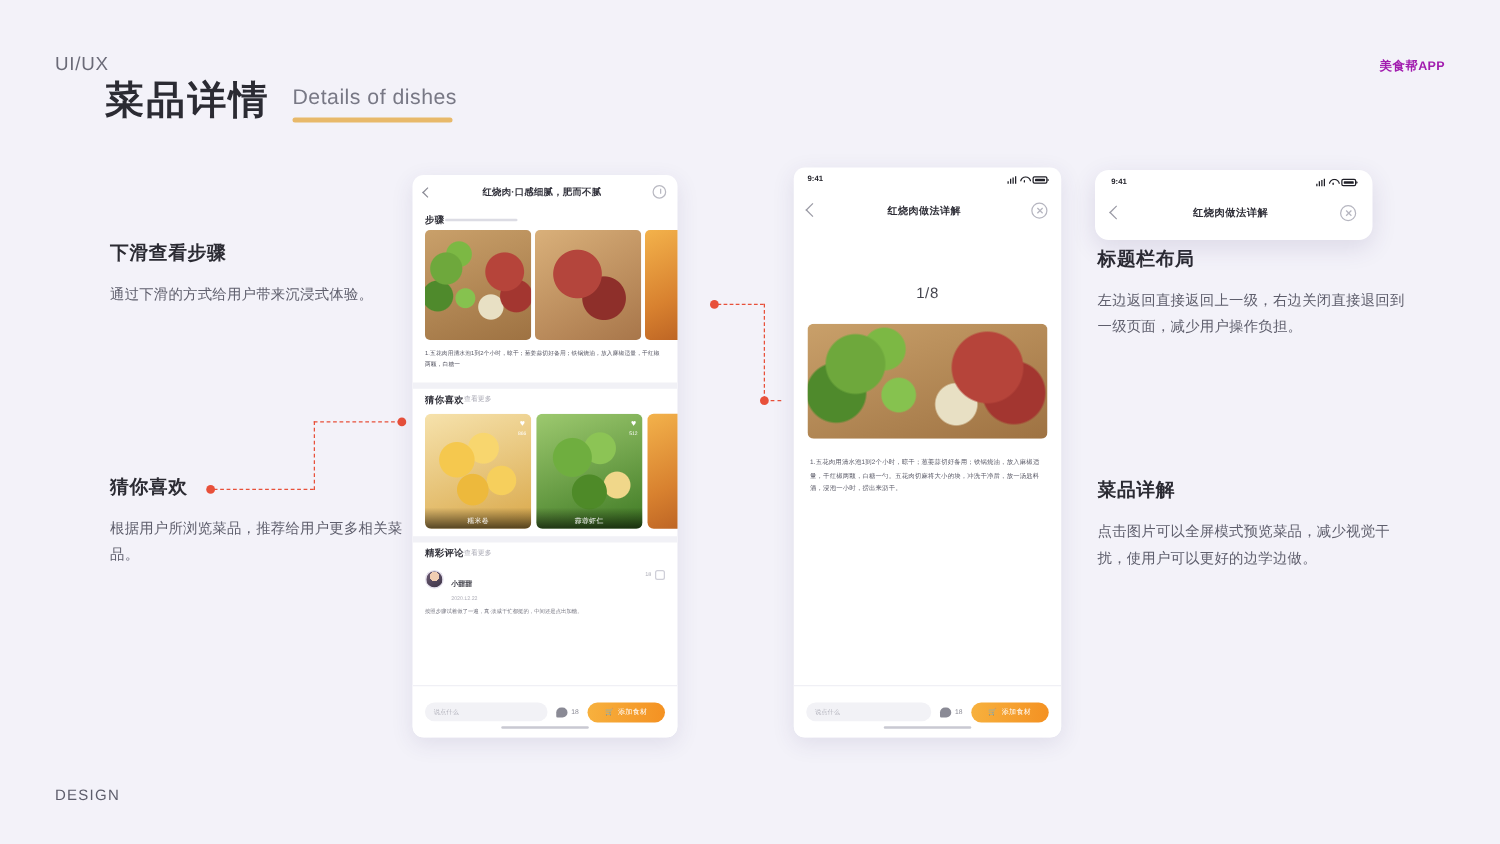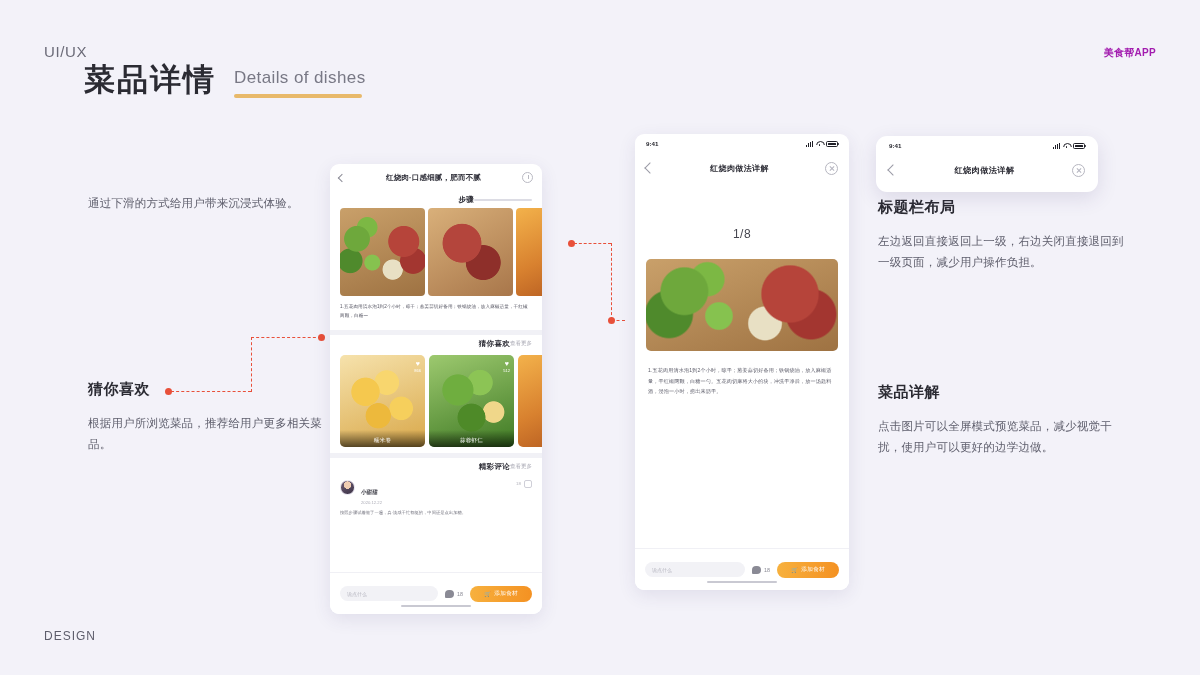--- a/index.html
+++ b/index.html
@@ -45,28 +45,27 @@
   
   .dot { position: absolute; width: 7px; height: 7px; border-radius: 50%; background: #e8503a; }
   .dash-h { position: absolute; height: 0; border-top: 1px dashed #e8503a; }
   .dash-v { position: absolute; width: 0; border-left: 1px dashed #e8503a; }
 
   
   .phone1 {
     position: absolute; left: 330px; top: 140px; width: 212px; height: 450px;
     background: #ffffff; border-radius: 9px; overflow: hidden;
     box-shadow: 0 5px 18px rgba(60,50,110,.10);
-    margin-top: 24px;
   }
   .p1-nav { display: flex; align-items: center; height: 27px; padding: 0 9px; }
   .p1-nav-title { flex: 1; text-align: center; font-size: 7.5px; color: #30303a; font-weight: bold; letter-spacing: .2px; }
   .chev { width: 6px; height: 6px; border-left: 1.2px solid #8b8b96; border-bottom: 1.2px solid #8b8b96; transform: rotate(45deg); }
   .ico-circle { width: 11px; height: 11px; border-radius: 50%; border: 1px solid #b9b9c2; position: relative; }
   .ico-circle::after { content: ""; position: absolute; left: 4.5px; top: 2px; width: 1px; height: 4px; background: #b9b9c2; }
-  .p1-section { display: flex; align-items: center; justify-content: flex-end; padding: 4px 10px 3px; }
+  .p1-section { display: flex; align-items: center; justify-content: flex-start; padding: 4px 10px 3px; }
   .p1-sec-title { font-size: 7.5px; font-weight: bold; color: #2d2d36; letter-spacing: .3px; }
   .p1-sec-more { font-size: 5.5px; color: #a9a9b4; }
   .p1-progress { width: 58px; height: 2px; background: #dcdce4; border-radius: 1px; }
 
   
   .strip { display: flex; gap: 3px; padding: 0 0 0 10px; height: 88px; }
   .strip-card { height: 88px; border-radius: 4px; overflow: hidden; position: relative; flex: none; }
   .s1 { width: 85px; }
   .s2 { width: 85px; }
   .s3 { width: 44px; }
@@ -230,20 +229,21 @@
     <div class="title-cn">菜品详情</div>
     <div class="title-en-box">
       <div class="title-en">Details of dishes</div>
       <div class="title-underline"></div>
     </div>
   </div>
 
   <div class="footer-design">DESIGN</div>
 
   <div class="ann ann-a">
+    <div class="ann-h">下滑查看步骤</div>
     <div class="ann-p">通过下滑的方式给用户带来沉浸式体验。</div>
   </div>
 
   <div class="ann ann-b">
     <div class="ann-h">猜你喜欢</div>
     <div class="ann-p">根据用户所浏览菜品，推荐给用户更多相关菜品。</div>
   </div>
 
   <div class="ann ann-d">
     <div class="ann-h">菜品详解</div>

